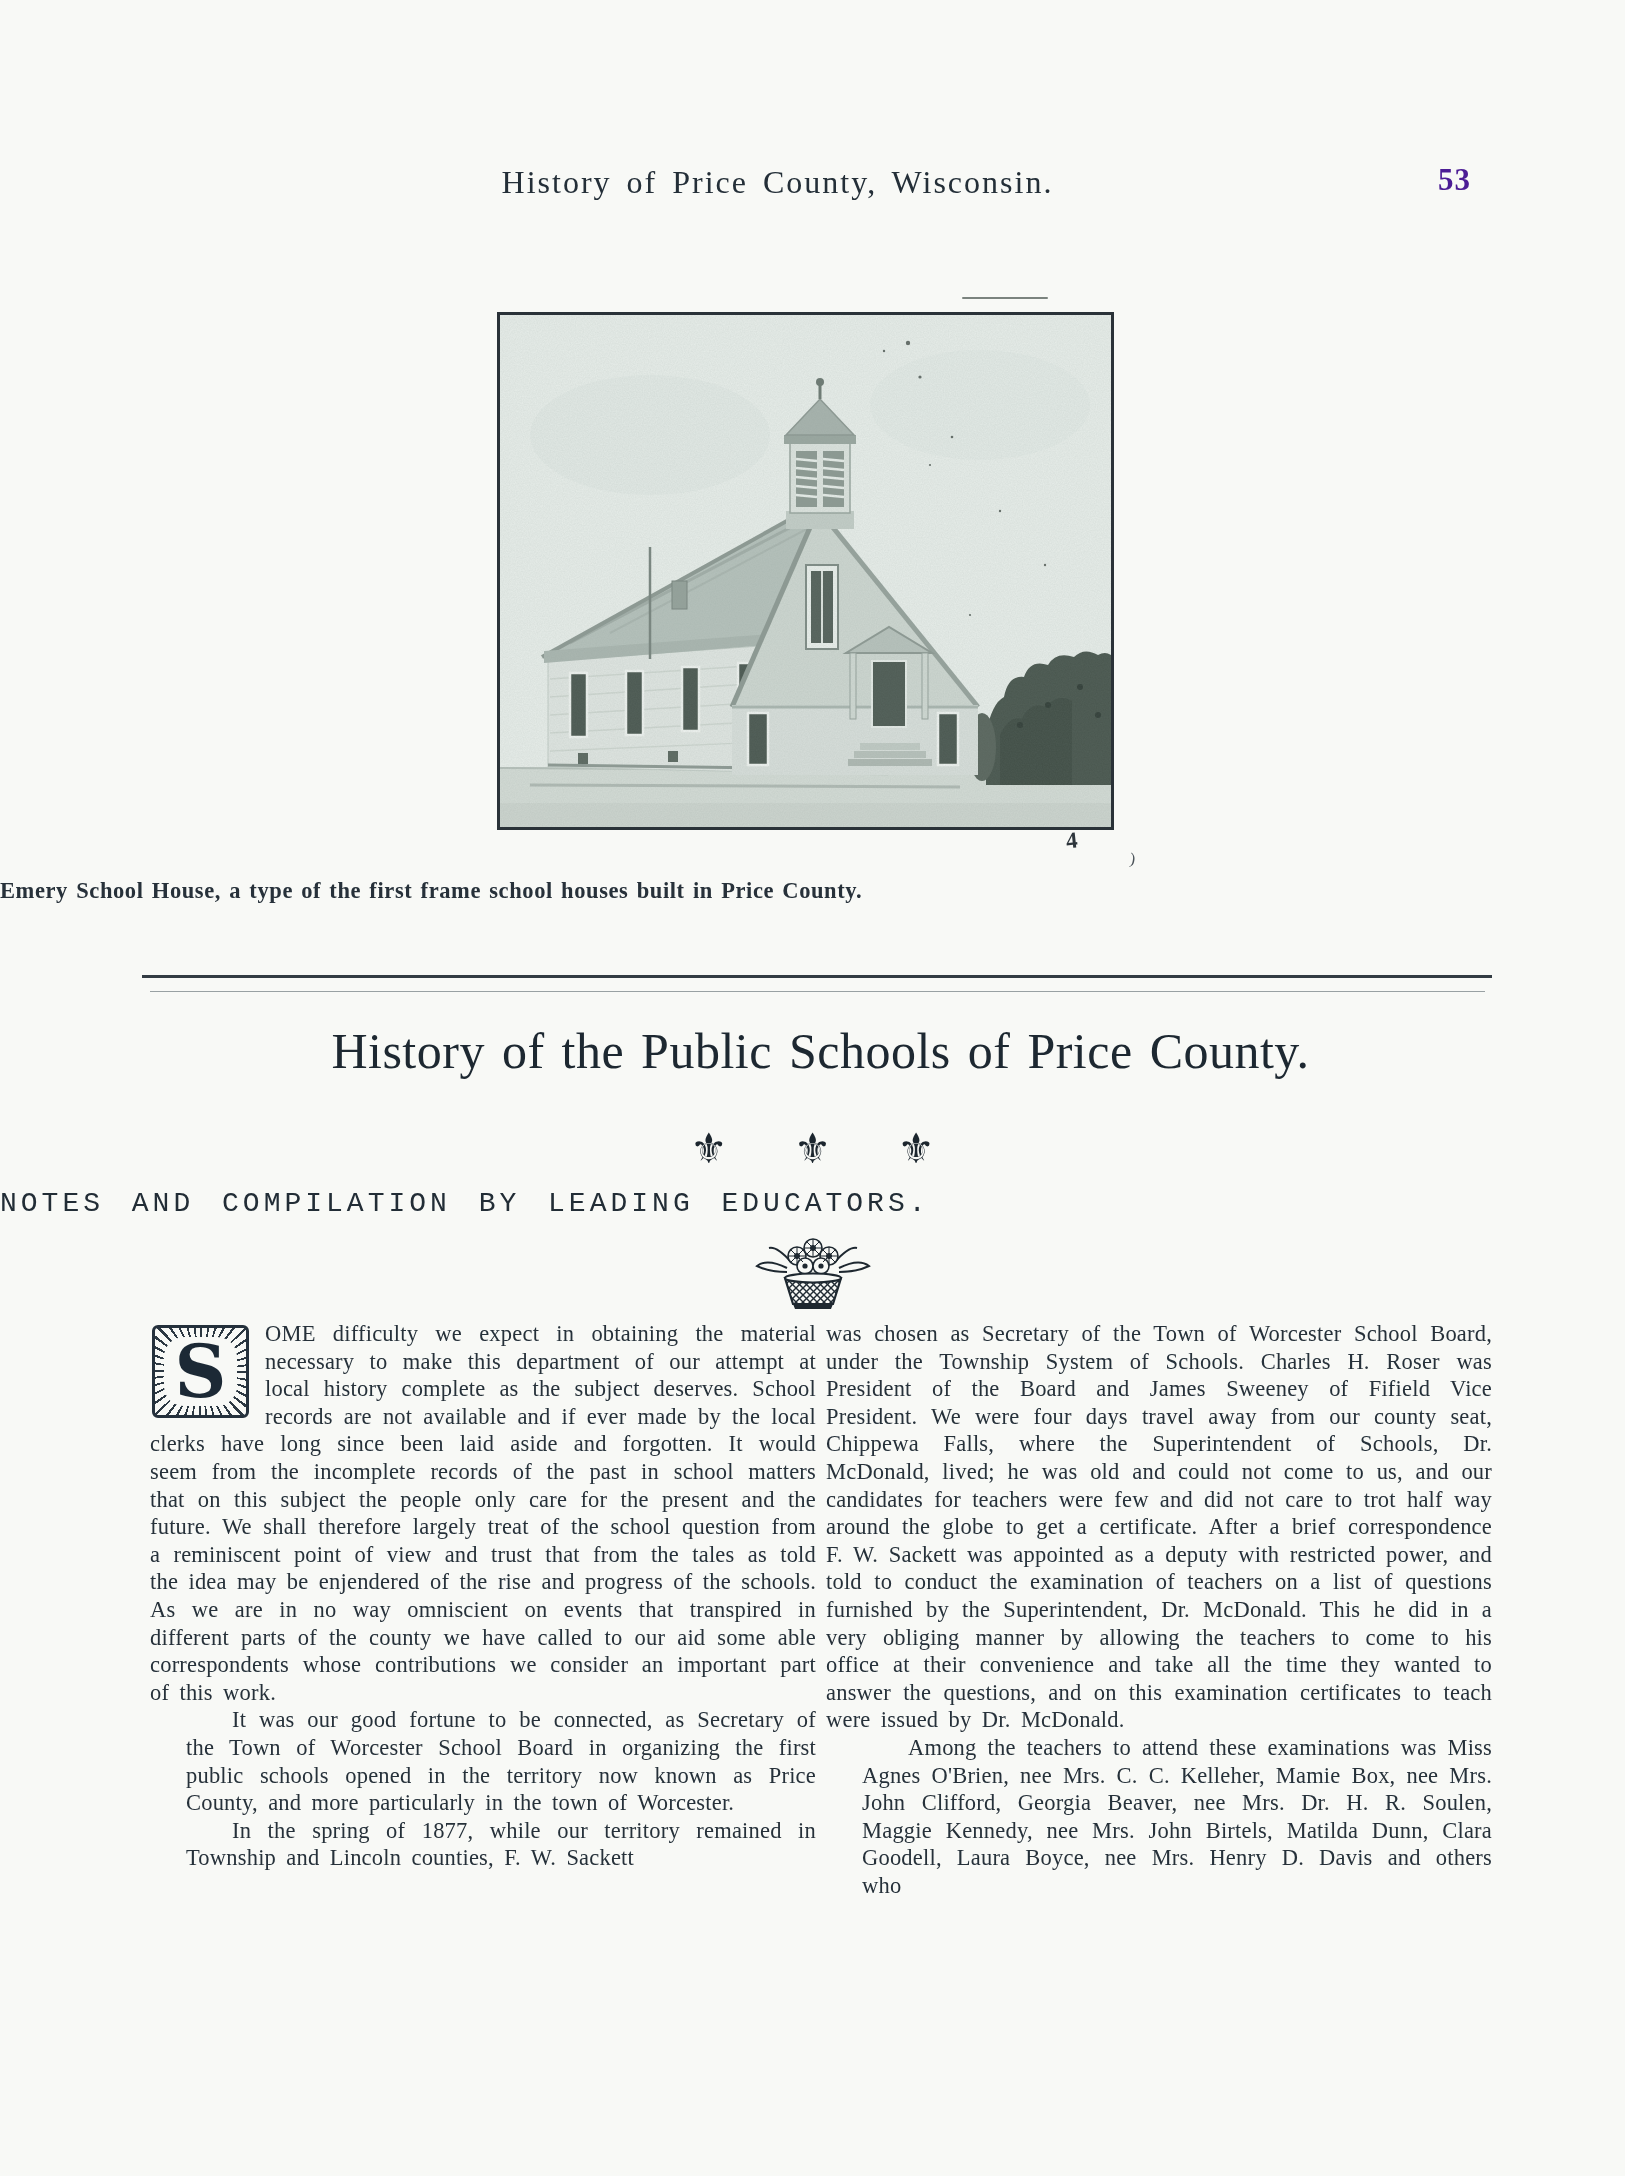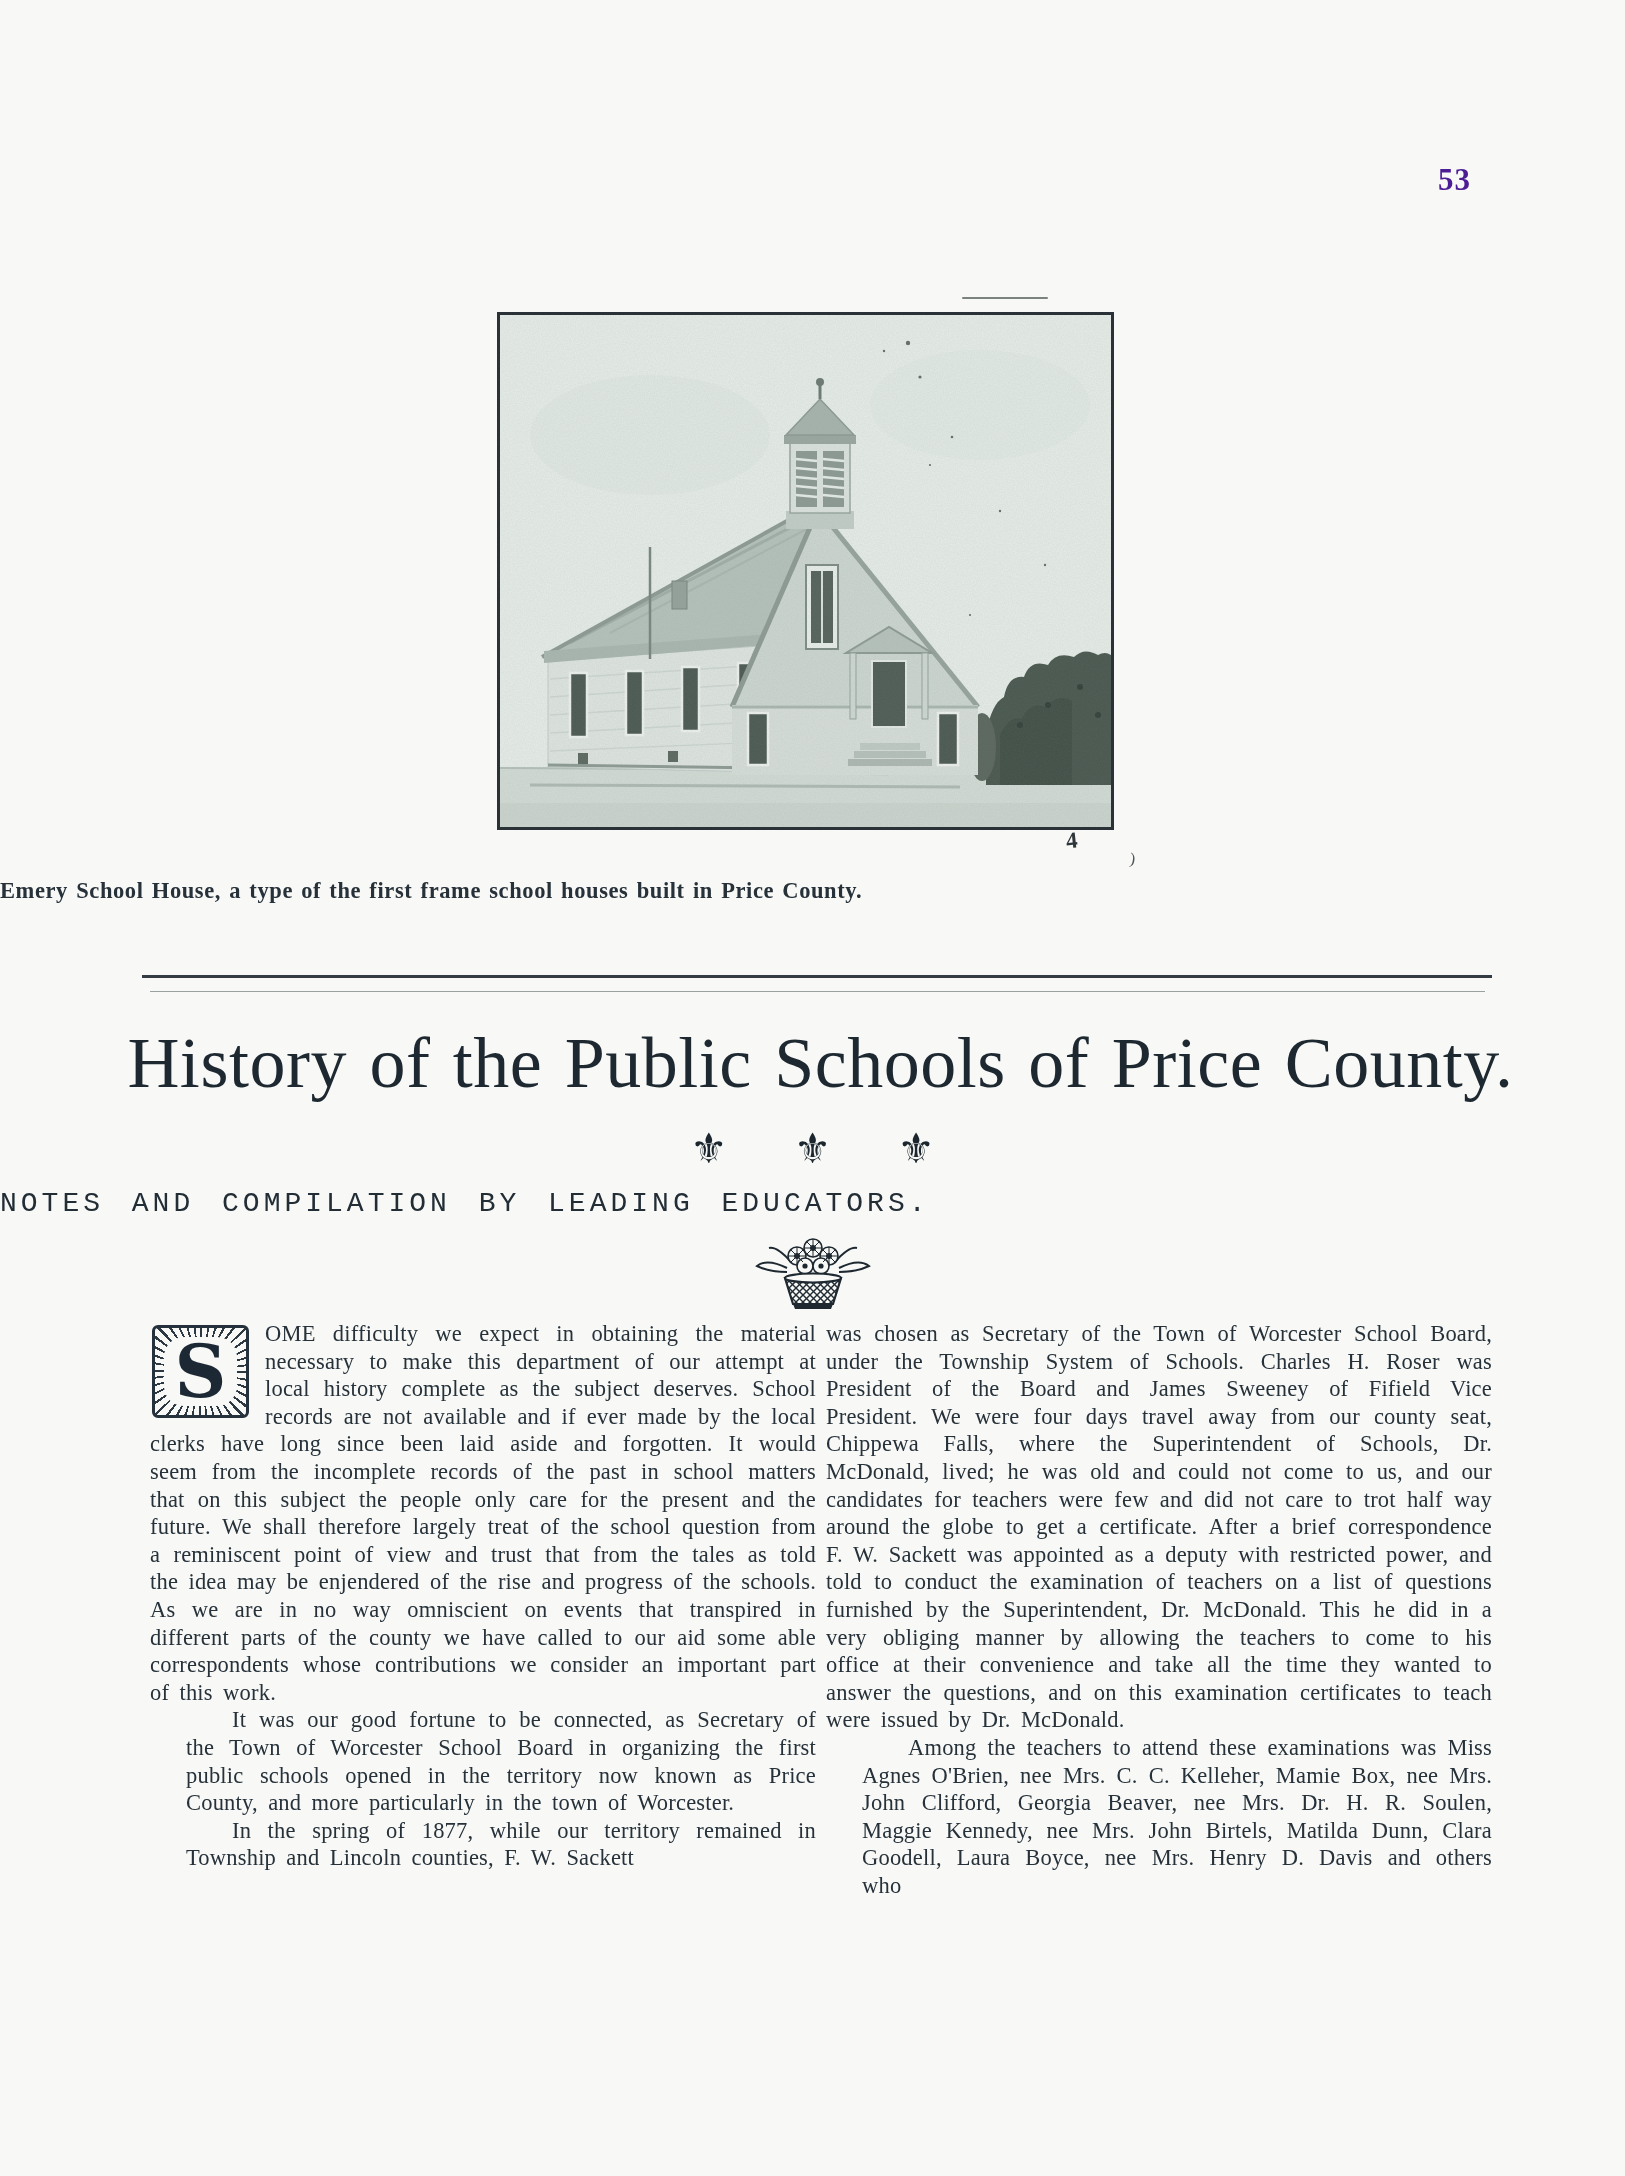--- a/index.html
+++ b/index.html
@@ -48,21 +48,21 @@
     position:absolute;top:878px;left:0;right:0;
     text-align:left;font-size:22.5px;font-weight:bold;
     letter-spacing:0.6px;word-spacing:2px;color:#27313a;
   }
   
   .rule-dark{position:absolute;left:142px;top:975px;width:1350px;height:3px;background:#333c43;}
   .rule-light{position:absolute;left:150px;top:991px;width:1335px;height:1px;background:#99a1a3;}
   
   .section-title{
     position:absolute;top:1022px;left:16px;right:0;
-    text-align:center;font-size:72px;color:#1d2831;
+    text-align:center;font-size:50px;color:#1d2831;
     letter-spacing:0.5px;word-spacing:4px;
   }
   .fleur-row{
     position:absolute;top:1128px;left:0;right:0;
     display:flex;justify-content:center;gap:66px;
     font-family:"DejaVu Sans",sans-serif;font-size:42px;color:#1c262e;
     line-height:1;
   }
   .section-subtitle{
     position:absolute;top:1188px;left:0;right:0;
@@ -98,20 +98,21 @@
   .dropcap .letter{
     position:absolute;inset:0;display:flex;align-items:center;justify-content:center;
     font-family:"DejaVu Serif",serif;font-weight:bold;font-size:72px;color:#1c2935;
   }
 </style>
 </head>
 <body>
 
 <div class="page">
 
+  <div class="header-title">History of Price County, Wisconsin.</div>
   <div class="page-number">53</div>
 
   <div class="artifact-dash"></div>
   <div class="artifact-bird">‸</div>
 
   <div class="photo-frame">
     <svg viewBox="0 0 611 512" preserveAspectRatio="none">
       <defs>
         <filter id="grain" x="0" y="0" width="100%" height="100%">
           <feTurbulence type="fractalNoise" baseFrequency="0.85" numOctaves="2" seed="11" result="n"></feTurbulence>

